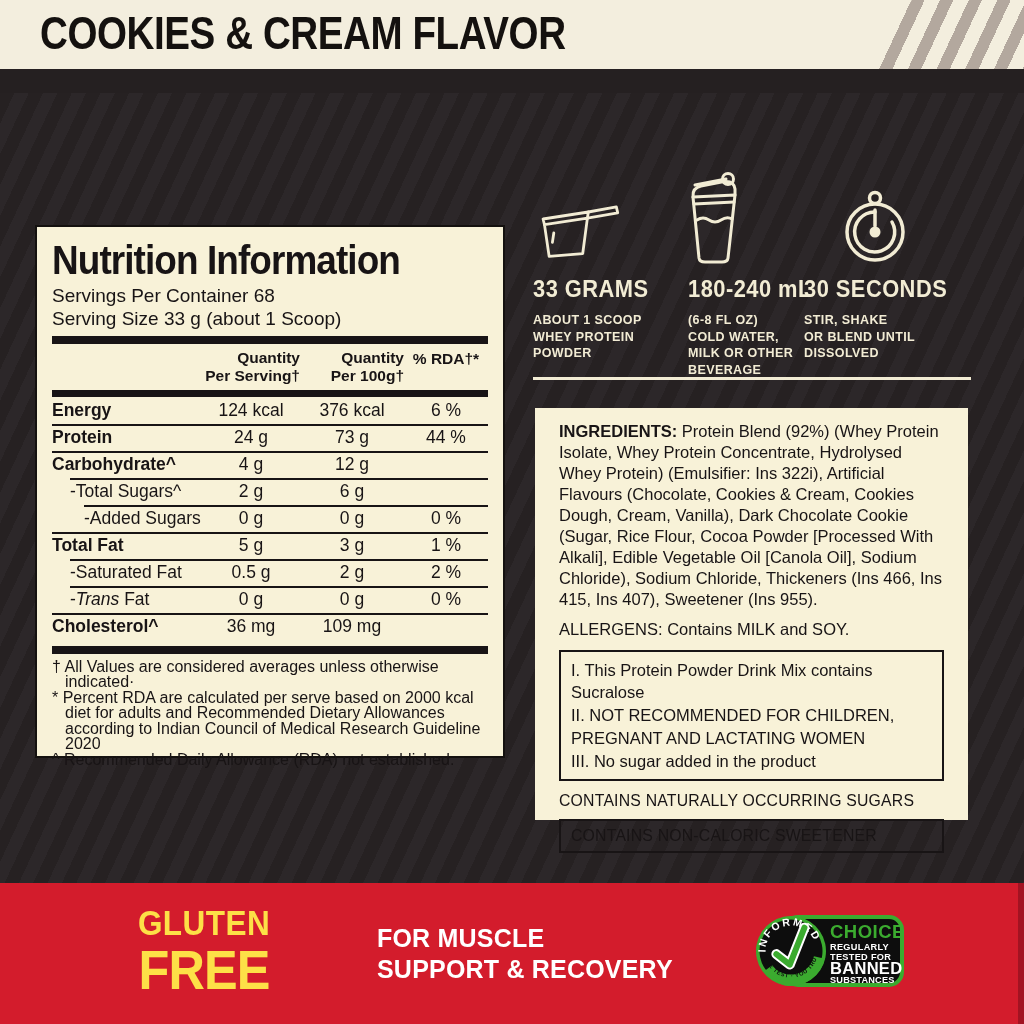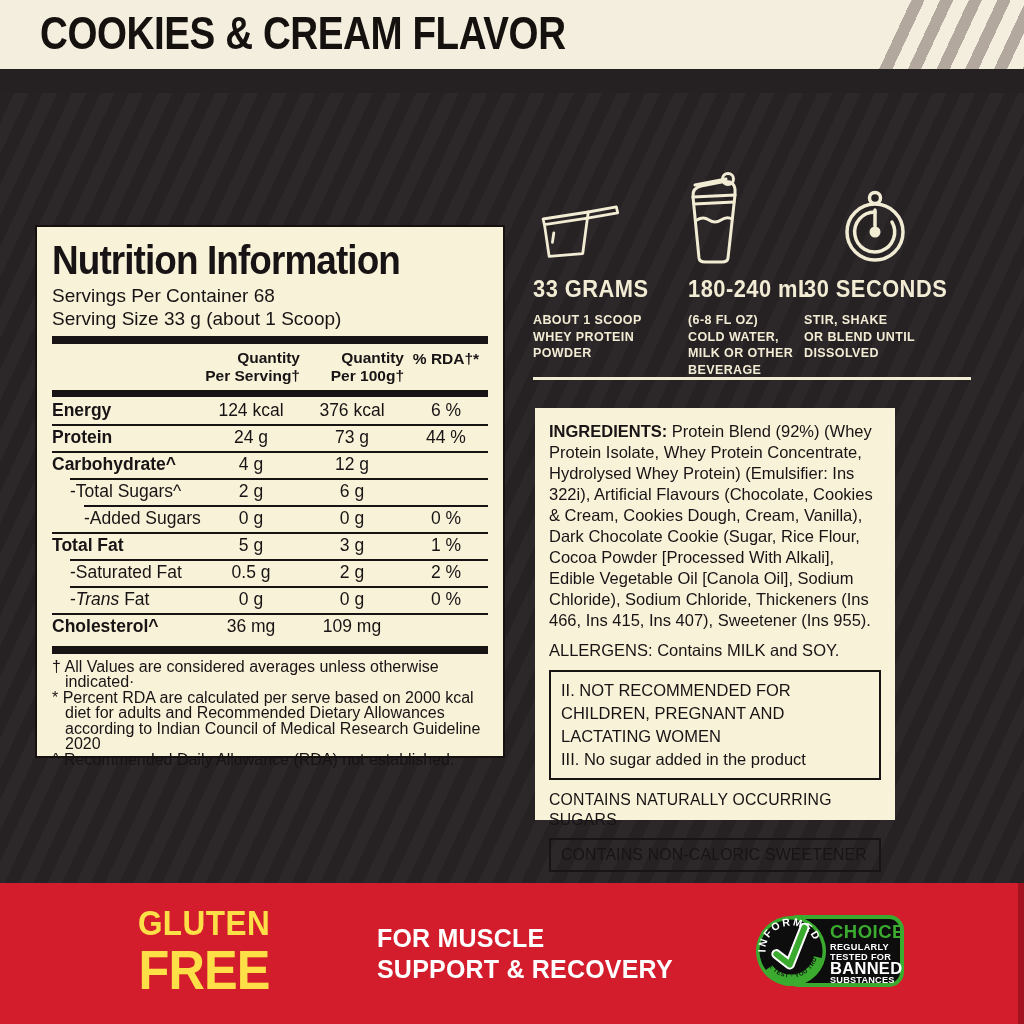--- a/index.html
+++ b/index.html
@@ -45,22 +45,22 @@
 
   
   .dcol{position:absolute;width:165px;color:#F2ECD4;}
   .dicon{position:absolute;}
   .dicon svg{display:block;}
   .dhead{font-size:23px;font-weight:800;letter-spacing:.5px;transform:scaleX(.95);transform-origin:0 50%;white-space:nowrap;}
   .dsub{margin-top:9px;font-size:12.5px;font-weight:700;letter-spacing:.4px;line-height:1.32;white-space:pre-line;}
   .ddivider{position:absolute;left:533px;top:284px;width:438px;height:3px;background:#F2ECD4;}
 
   
-  .ingr{position:absolute;left:535px;top:315px;width:360px;height:412px;background:#F8F2D8;
-    box-sizing:border-box;padding:13px 14px;color:#181415;}
+  .ingr{position:absolute;left:535px;top:315px;width:433px;height:412px;background:#F8F2D8;
+    box-sizing:border-box;padding:13px 24px;color:#181415;}
   .ingr p{margin:0;font-size:16.5px;line-height:1.27;}
   .allerg{margin-top:9px !important;}
   .warnbox{margin-top:10px;border:2.5px solid #181415;padding:7px 10px;}
   .warnbox p{font-size:16.5px;line-height:1.38;}
   .natsug{margin-top:10px !important;font-size:15.8px !important;letter-spacing:.2px;}
   .sweetbox{margin-top:8px;border:2.5px solid #181415;padding:5px 10px;}
   .sweetbox p{font-size:15.8px;letter-spacing:.2px;}
 
   
   .redbar{position:absolute;left:0;top:883px;width:1024px;height:141px;background:#D31C2C;overflow:hidden;}
@@ -209,20 +209,21 @@
 OR BLEND UNTIL
 DISSOLVED</div>
     </div>
 
     <div class="ddivider"></div>
 
     <div class="ingr">
       <p><b>INGREDIENTS:</b><span> Protein Blend (92%) (Whey Protein Isolate, Whey Protein Concentrate, Hydrolysed Whey Protein) (Emulsifier: Ins 322i), Artificial Flavours (Chocolate, Cookies &amp; Cream, Cookies Dough, Cream, Vanilla), Dark Chocolate Cookie (Sugar, Rice Flour, Cocoa Powder [Processed With Alkali], Edible Vegetable Oil [Canola Oil], Sodium Chloride), Sodium Chloride, Thickeners (Ins 466, Ins 415, Ins 407), Sweetener (Ins 955).</span></p>
       <p class="allerg">ALLERGENS: Contains MILK and SOY.</p>
       <div class="warnbox">
+        <p>I. This Protein Powder Drink Mix contains Sucralose</p>
         <p>II. NOT RECOMMENDED FOR CHILDREN, PREGNANT AND LACTATING WOMEN</p>
         <p>III. No sugar added in the product</p>
       </div>
       <p class="natsug">CONTAINS NATURALLY OCCURRING SUGARS</p>
       <div class="sweetbox">
         <p>CONTAINS NON-CALORIC SWEETENER</p>
       </div>
     </div>
   </section>
 

